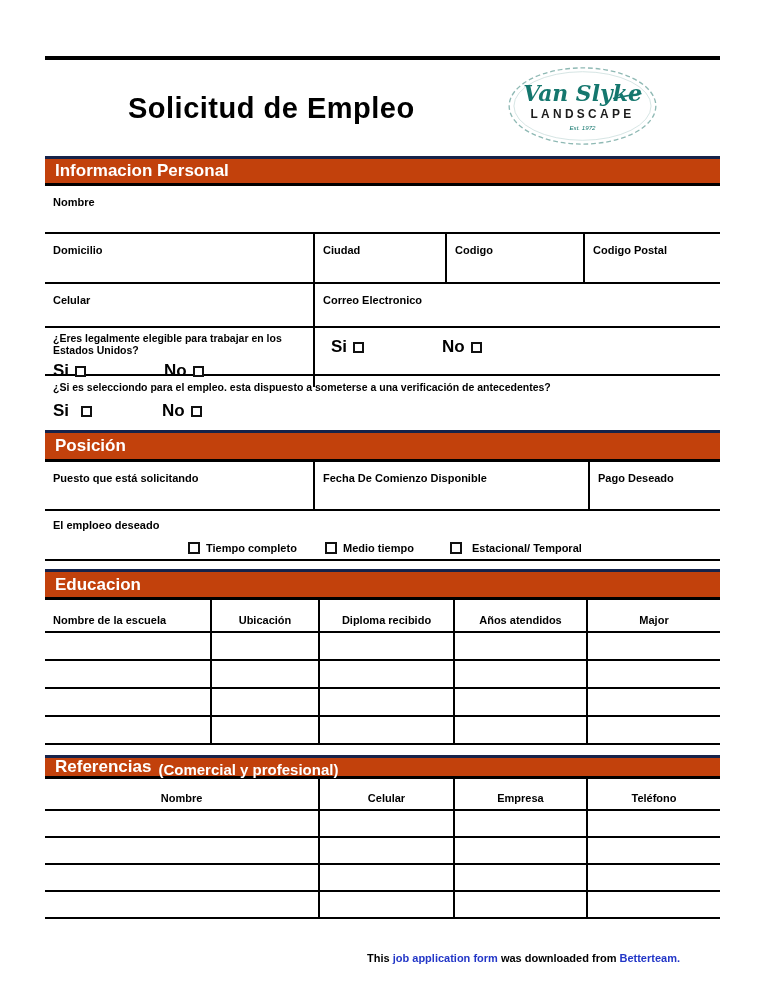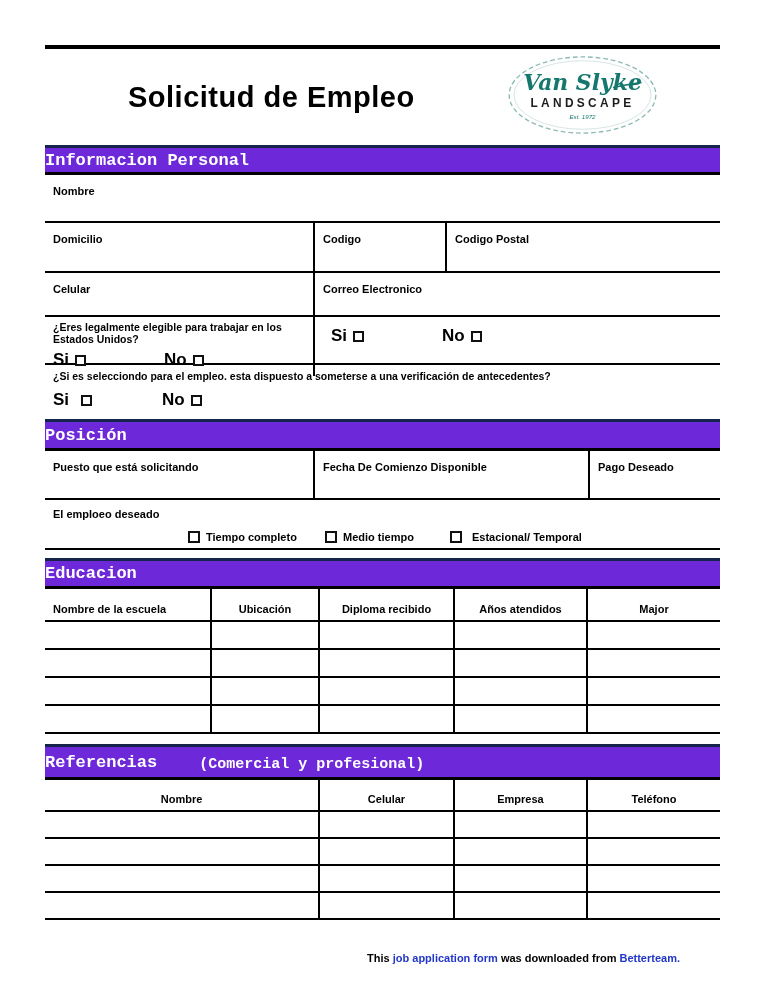--- a/index.html
+++ b/index.html
@@ -5,41 +5,42 @@
   * { box-sizing: border-box; margin: 0; padding: 0; }
   html,body { background:#e8e8e8; }
   .page {
     position: relative;
     width: 768px; height: 994px;
     background: #ffffff;
     font-family: "Liberation Sans", sans-serif;
     color: #000;
     overflow: hidden;
   }
-  .content { position:absolute; left:45px; top:5px; width:675px; }
+  .content { position:absolute; left:45px; top:16px; width:675px; }
 
   .top-rule { margin-top:40px; height:4px; background:#000; }
 
   .header { height:96px; display:flex; align-items:center; }
   .page-title { font-size:29px; font-weight:bold; margin-left:83px; letter-spacing:0.5px; }
   .logo-wrap { margin-left:auto; margin-right:60px; }
 
   .bar {
-    background:#6d28d9;
+    background:#c2410c;
     border-top:3px solid #16234A;
     border-bottom:3px solid #000;
     color:#fff; font-weight:bold; font-size:17px;
-    display:flex; align-items:center;font-family:Liberation Mono, monospace;
+    padding-left:10px;
+    display:flex; align-items:center;
   }
   .bar .sub { font-size:15px; font-weight:bold; margin-left:7px; margin-top:4px; }
 
   .bar1 { height:30px; }
   .bar2 { height:32px; }
   .bar3 { height:31px; }
-  .bar4 { height:36px;gap:35px; }
+  .bar4 { height:24px; }
 
   .lbl { font-size:11px; font-weight:bold; }
 
   .row { display:grid; }
   .cell { padding:6px 8px; border-right:2px solid #000; }
   .cell:last-child { border-right:none; }
 
   .row-nombre { height:48px; border-bottom:2px solid #000; padding:6px 8px; }
   .row-address { height:50px; border-bottom:2px solid #000; grid-template-columns:270px 132px 138px 135px; }
   .row-contact { height:44px; border-bottom:2px solid #000; grid-template-columns:270px 405px; }
@@ -111,20 +112,21 @@
     <div class="bar bar1">
       <span>Informacion Personal</span>
     </div>
 
     <div class="row-nombre">
       <span class="lbl">Nombre</span>
     </div>
 
     <div class="row row-address">
       <div class="cell"><span class="lbl">Domicilio</span></div>
+      <div class="cell"><span class="lbl">Ciudad</span></div>
       <div class="cell"><span class="lbl">Codigo</span></div>
       <div class="cell"><span class="lbl">Codigo Postal</span></div>
     </div>
 
     <div class="row row-contact">
       <div class="cell"><span class="lbl">Celular</span></div>
       <div class="cell"><span class="lbl">Correo Electronico</span></div>
     </div>
 
     <div class="row row-quest">

